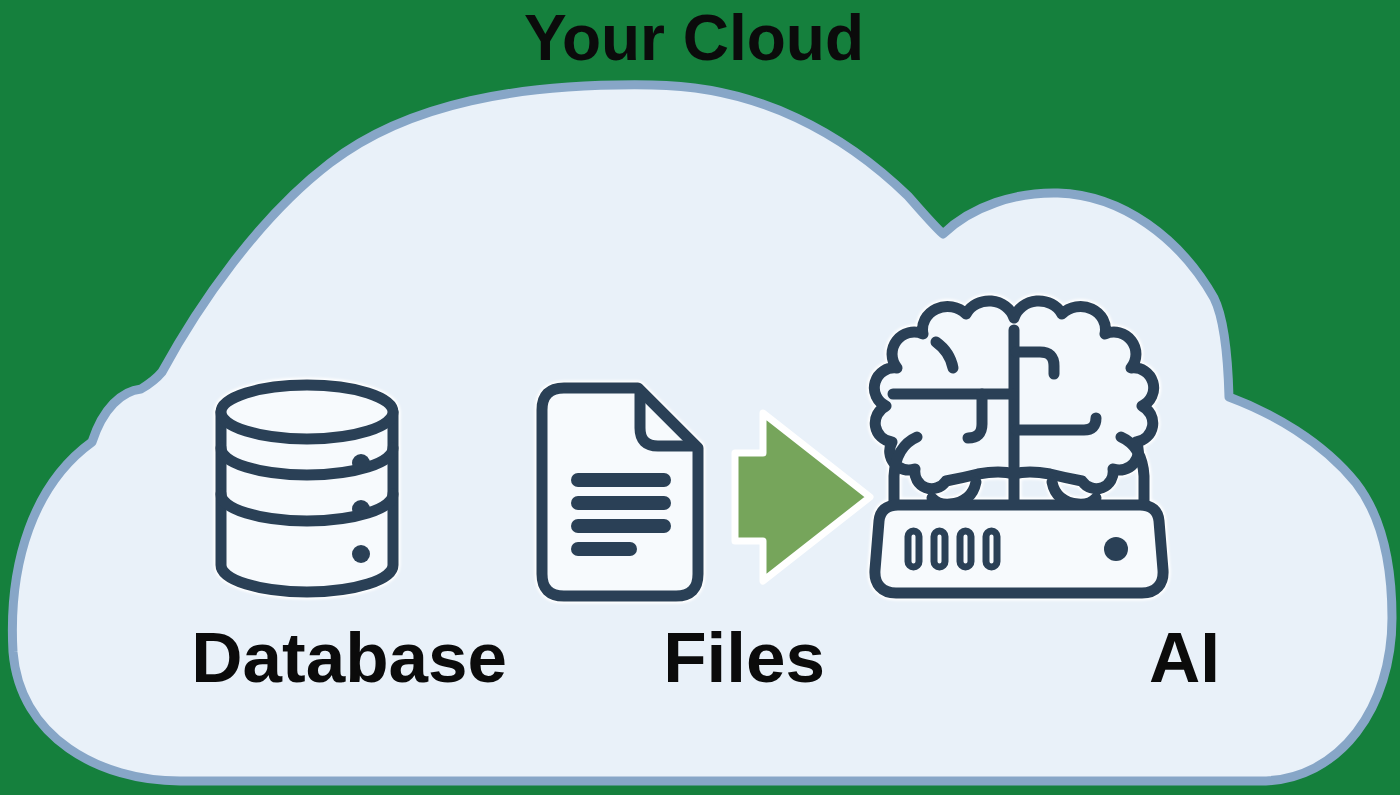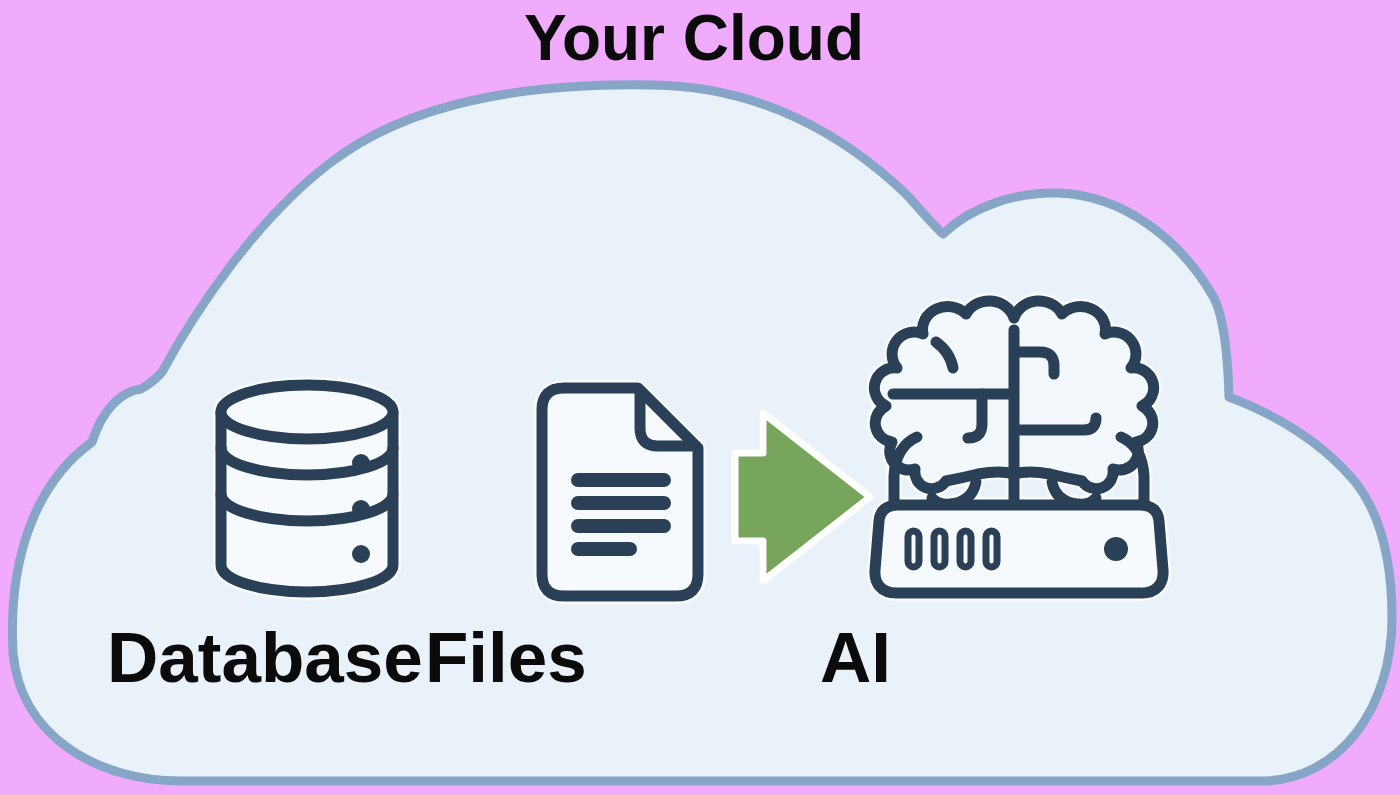--- a/index.html
+++ b/index.html
@@ -5,32 +5,32 @@
   html, body {
     margin: 0;
     padding: 0;
     background: #ffffff;
     font-family: "Liberation Sans", sans-serif;
   }
   #canvas {
     position: relative;
     width: 1400px;
     height: 795px;
-    background: #f0abfc;
+    background: #15803d;
     overflow: hidden;
   }
   #scene {
     position: absolute;
     left: 0;
     top: 0;
   }
   .label {
     position: absolute;
     width: 400px;
-    text-align: left;
+    text-align: right;
     font-weight: 700;
     font-size: 71px;
     color: #0b0b0b;
     letter-spacing: 0px;
     line-height: 1;
     user-select: none;
   }
   #title {
     position: absolute;
     left: 344px;

